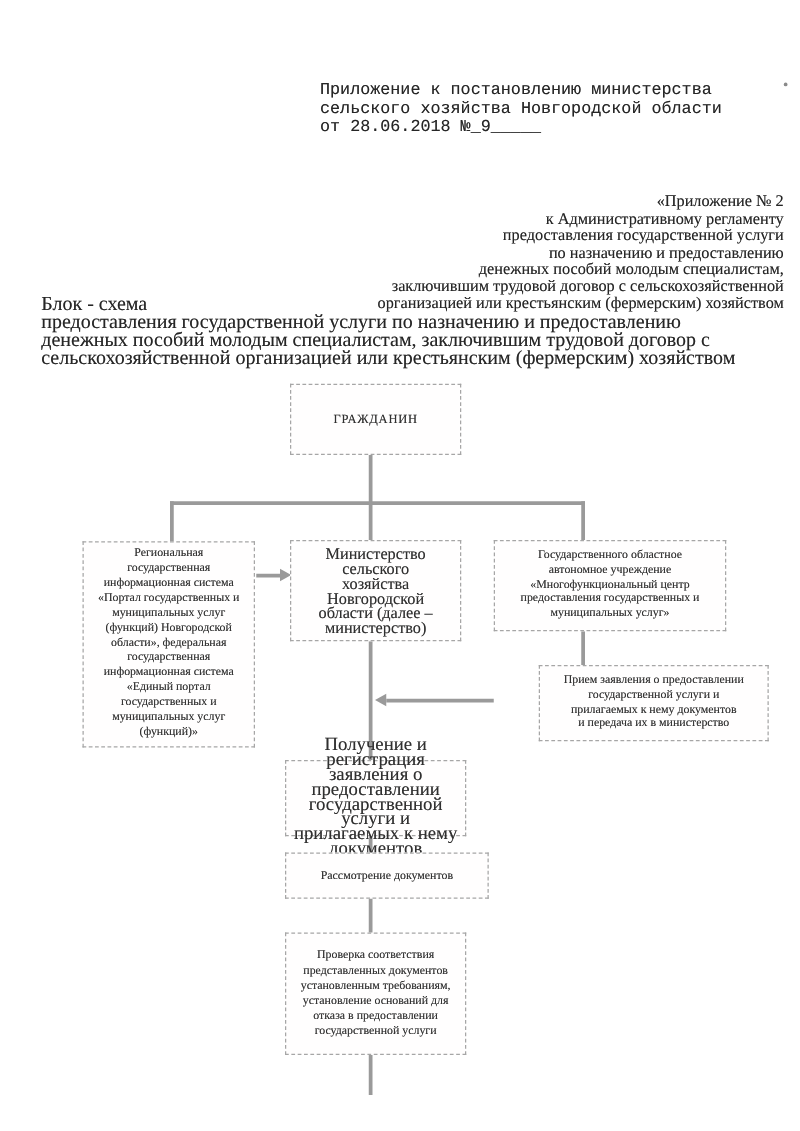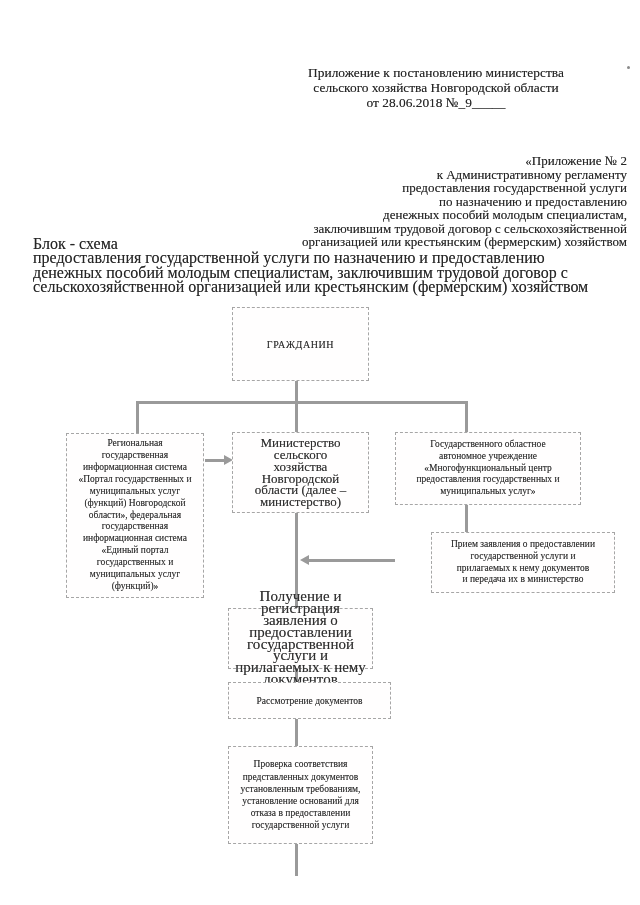--- a/index.html
+++ b/index.html
@@ -8,21 +8,21 @@
   #page {
     position:relative; width:640px; height:905px; background:#ffffff;
     overflow:hidden; color:#262626;
   }
   .txt { text-shadow:0 0 0.5px rgba(60,60,60,0.55); }
   .pre { white-space:pre-line; }
 
   
   #decree-ref {
     position:absolute; top:65px; right:24px; width:360px;
-    font-size:13.4px; line-height:15px; text-align:center;
+    font-size:13.4px; line-height:15px; text-align:left;font-family:Liberation Mono, monospace;
   }
   #appendix-ref {
     position:absolute; top:126px; right:13px; width:440px;
     font-size:13px; line-height:13.5px; text-align:right;margin-top:28px;
   }
   #doc-title {
     position:absolute; top:237px; left:33px; width:570px;
     font-size:16px; line-height:14.4px; 
   }
   #corner-dot {
@@ -30,21 +30,21 @@
     background:#8a8a8a; border-radius:50%;
   }
 
   
   .node {
     position:absolute; border:1px dashed #a6a6a6; background:#fffefe;
     display:flex; align-items:center; justify-content:center;
     text-align:center; color:#303030; padding:2px 3px;
   }
   .node span { white-space:pre-line; }
-  #node-citizen      { left:232px; top:307px; width:137px; height:74px; font-size:10px; letter-spacing:0.6px; }
+  #node-citizen      { left:232px; top:307px; width:137px; height:57px; font-size:10px; letter-spacing:0.6px; }
   #node-portal       { left:66px;  top:433px; width:138px; height:165px; font-size:9.5px; line-height:11.9px; }
   #node-ministry     { left:232px; top:432px; width:137px; height:81px;  font-size:13px; line-height:11.8px;justify-content:center; }
   #node-mfc          { left:395px; top:432px; width:186px; height:73px;  font-size:9.5px; line-height:11.7px; }
   #node-reception    { left:395px; top:532px; width:184px; height:61px;  font-size:9.5px; line-height:11.6px;margin-left:36px; }
   #node-registration { left:228px; top:608px; width:145px; height:61px;  font-size:15px; line-height:11.8px; }
   #node-review       { left:228px; top:682px; width:163px; height:37px;  font-size:9.5px; }
   #node-check        { left:228px; top:746px; width:145px; height:98px;  font-size:9.5px; line-height:12.2px; }
 
   
   .conn { position:absolute; background:#9a9a9a; }

